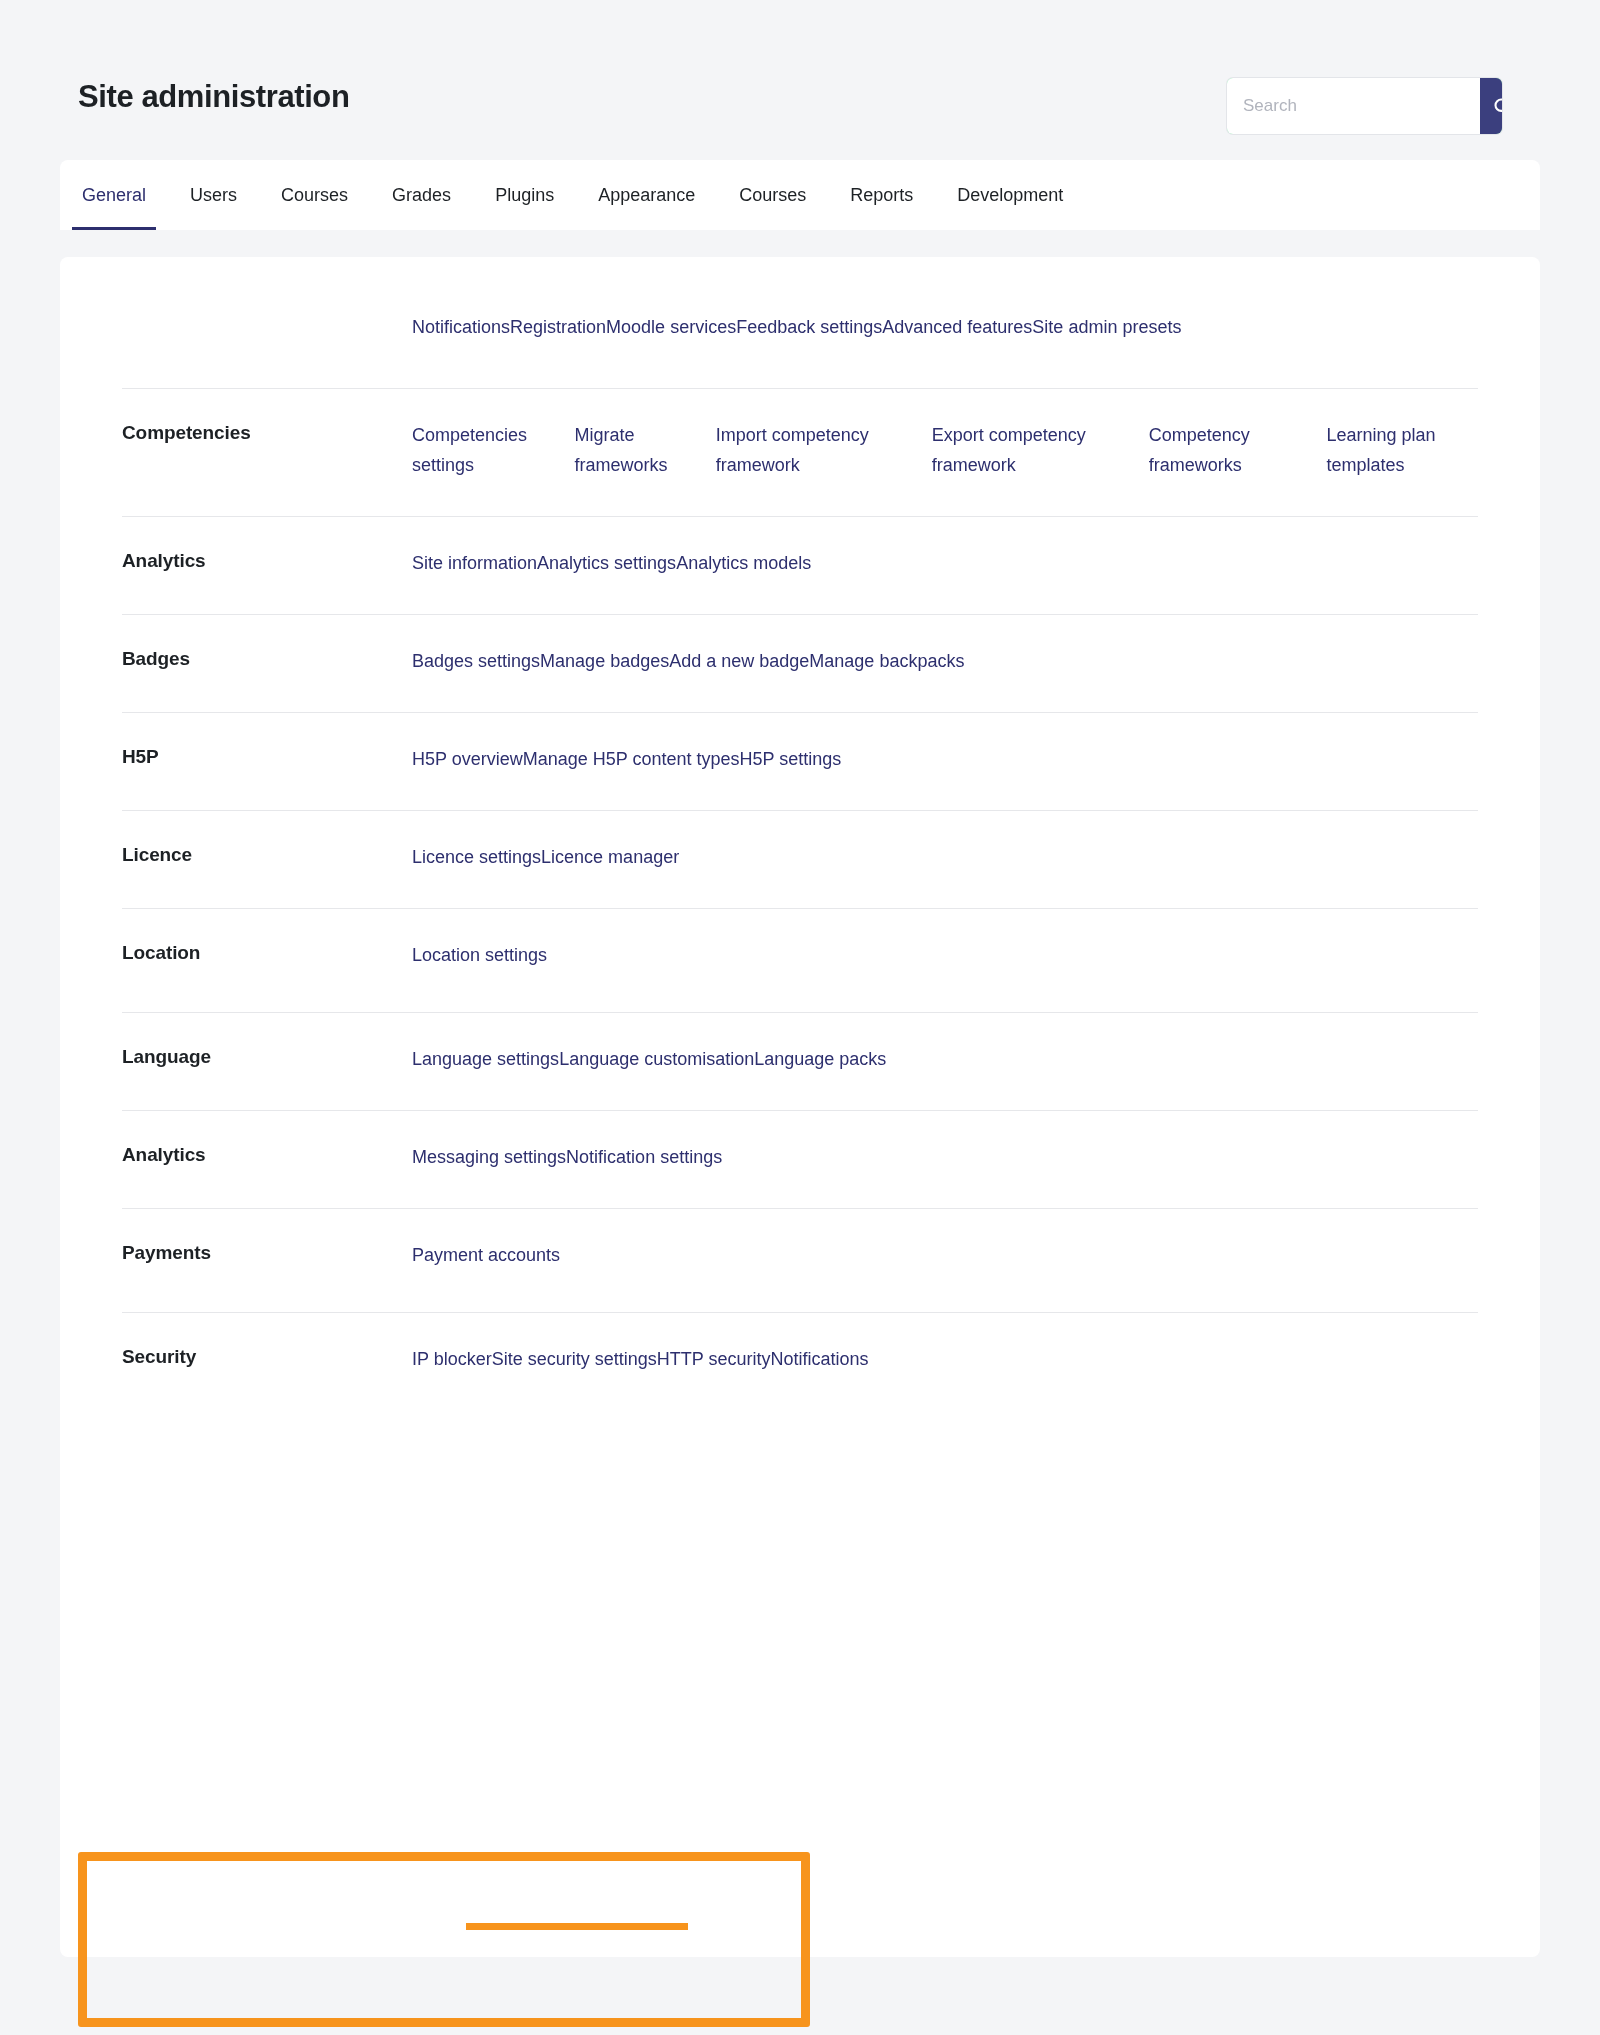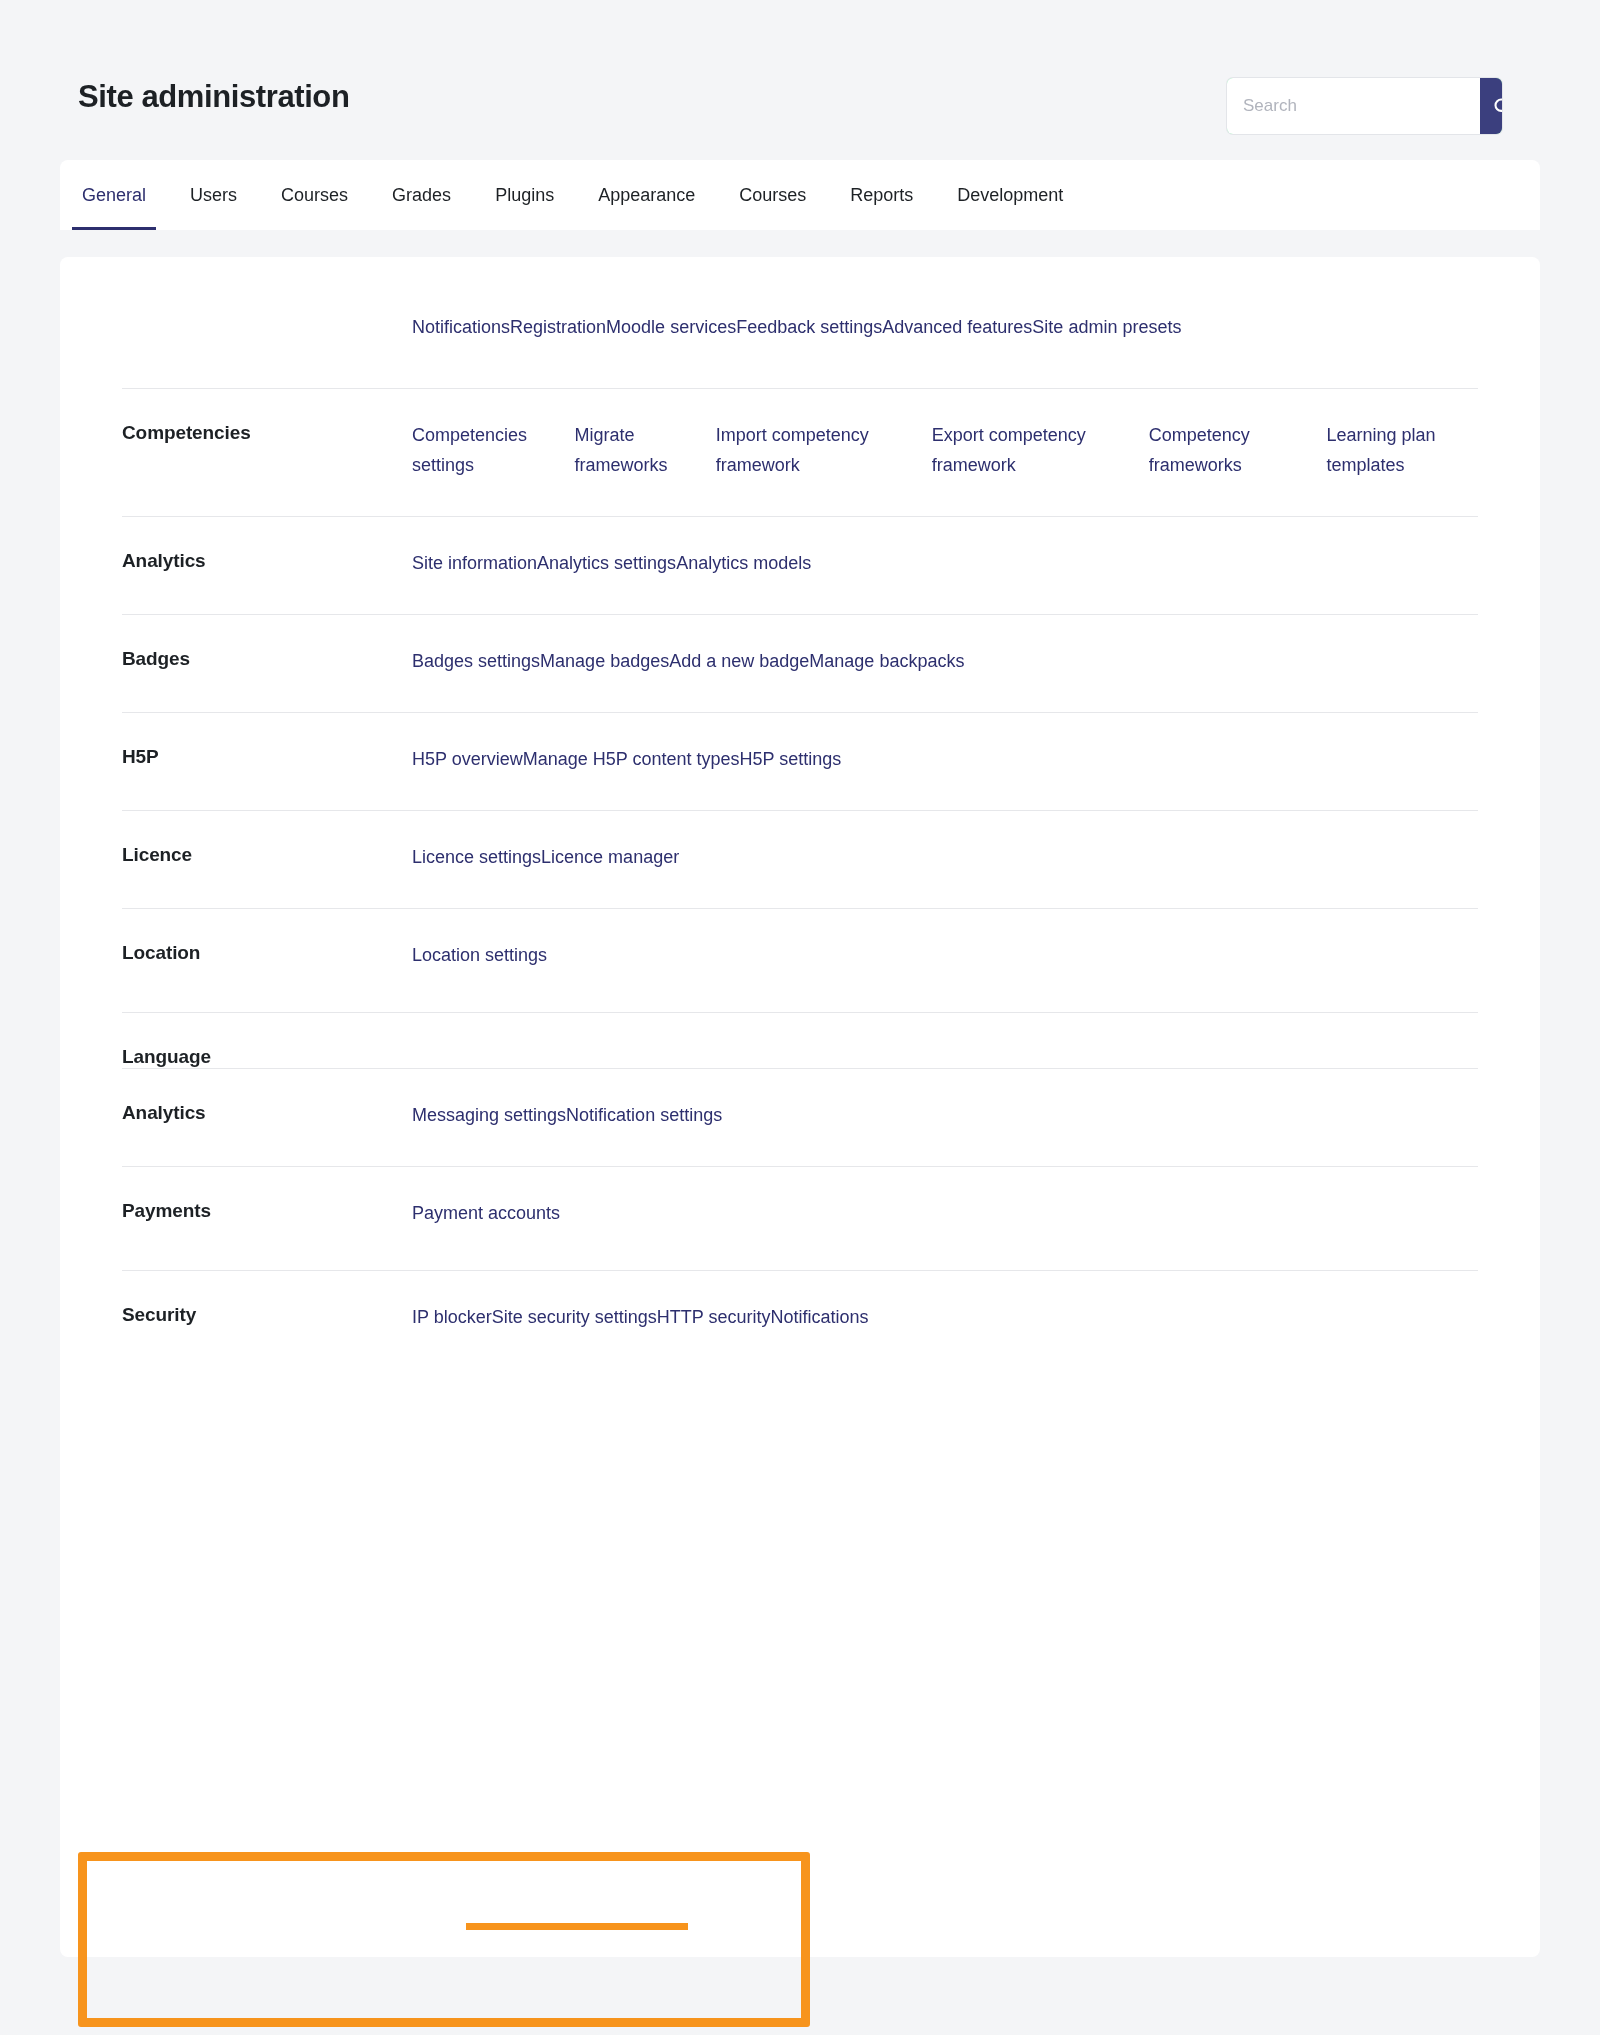--- a/index.html
+++ b/index.html
@@ -316,20 +316,25 @@
       <div class="divider"></div>
       <div class="section-title">Location</div>
       <div class="section-links">
         <a class="adm-link">Location settings</a>
       </div>
     </div>
 
     <div class="section language">
       <div class="divider"></div>
       <div class="section-title">Language</div>
+      <div class="section-links">
+        <a class="adm-link">Language settings</a>
+        <a class="adm-link">Language customisation</a>
+        <a class="adm-link">Language packs</a>
+      </div>
     </div>
 
     <div class="section messaging">
       <div class="divider"></div>
       <div class="section-title">Analytics</div>
       <div class="section-links">
         <a class="adm-link">Messaging settings</a>
         <a class="adm-link">Notification settings</a>
       </div>
     </div>

